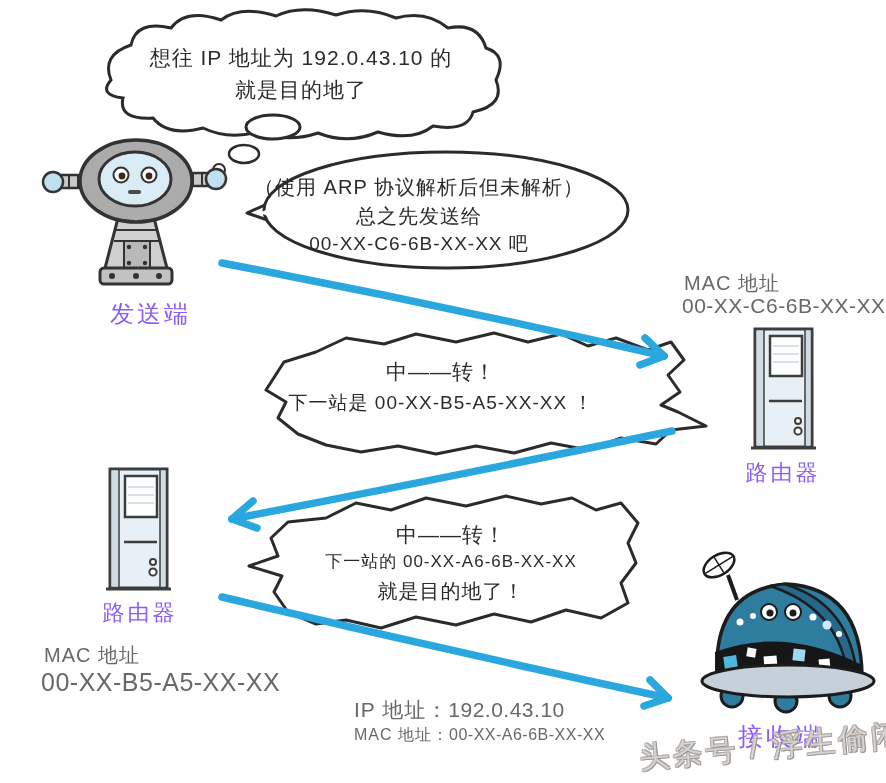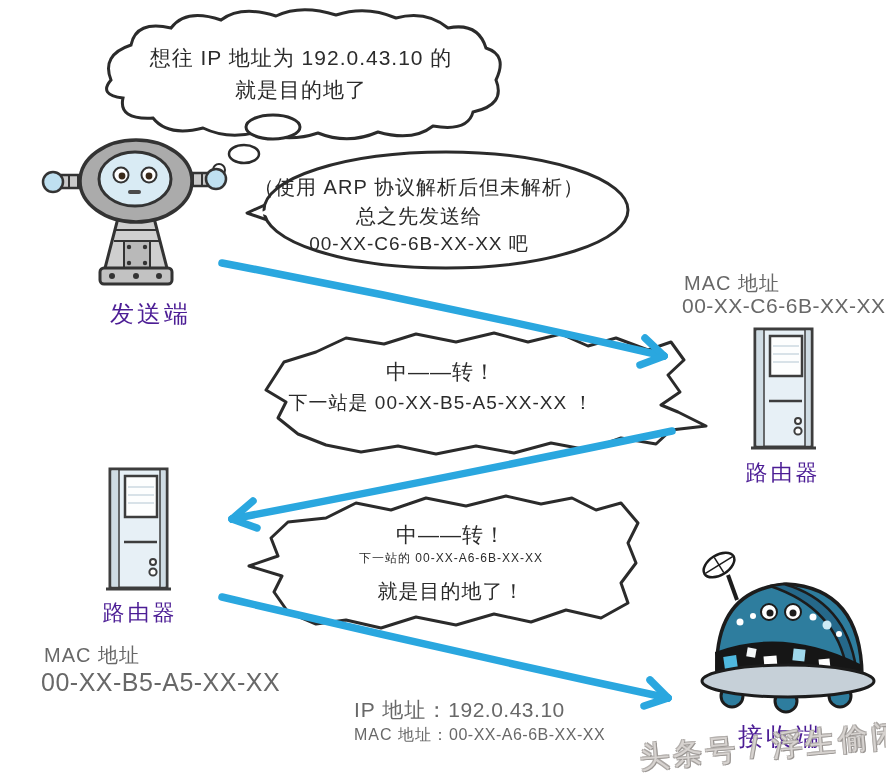--- a/index.html
+++ b/index.html
@@ -5,21 +5,21 @@
   html,body{margin:0;padding:0;background:#ffffff;}
   #stage{
     position:relative;width:886px;height:783px;background:#ffffff;
     overflow:hidden;font-family:"Liberation Sans","DejaVu Sans",sans-serif;margin-left:16px;
   }
   #art{position:absolute;left:0;top:0;z-index:1;}
   .txt{position:absolute;z-index:2;white-space:nowrap;color:#2e2e2e;
        font-family:"Liberation Sans","DejaVu Sans",sans-serif;}
   .center{text-align:center;}
   .hand{color:#2b2b2b;letter-spacing:1px;}
-  .label{color:#4c1d95;letter-spacing:3px;}
+  .label{color:#8b5cf6;letter-spacing:3px;}
   .gray{color:#686868;letter-spacing:1px;}
   .mono{letter-spacing:0.5px;}
   #watermark{
     z-index:3;font-size:30px;letter-spacing:3px;color:#d7d3d0;
     text-shadow:1px 1px 0 #9a9693,-1px -1px 0 #b5b1ae,1px -1px 0 #aaa6a3,-1px 1px 0 #aaa6a3;
     transform:rotate(-5deg);transform-origin:left top;
   }
 </style>
 </head>
 <body>
@@ -191,21 +191,21 @@
   <div class="txt hand center" style="left:90px;top:76px;width:390px;font-size:21px;">就是目的地了</div>
 
   <div class="txt hand center" style="left:225px;top:203px;width:356px;font-size:20px;">总之先发送给</div>
   <div class="txt hand center" style="left:225px;top:174px;width:356px;font-size:20px;">（使用 ARP 协议解析后但未解析）</div>
   <div class="txt hand center" style="left:225px;top:231px;width:356px;font-size:19px;">00-XX-C6-6B-XX-XX 吧</div>
 
   <div class="txt hand center" style="left:240px;top:358px;width:370px;font-size:21px;">中——转！</div>
   <div class="txt hand center" style="left:240px;top:390px;width:370px;font-size:19px;">下一站是 00-XX-B5-A5-XX-XX ！</div>
 
   <div class="txt hand center" style="left:250px;top:521px;width:370px;font-size:21px;">中——转！</div>
-  <div class="txt hand center" style="left:250px;top:550px;width:370px;font-size:12px;">下一站的 00-XX-A6-6B-XX-XX</div>
+  <div class="txt hand center" style="left:250px;top:550px;width:370px;font-size:17px;">下一站的 00-XX-A6-6B-XX-XX</div>
   <div class="txt hand center" style="left:250px;top:578px;width:370px;font-size:20px;">就是目的地了！</div>
 
   <div class="txt label center" style="left:72px;top:298px;width:125px;font-size:24px;">发送端</div>
 
   <div class="txt label center" style="left:728px;top:458px;width:78px;font-size:22px;">路由器</div>
   <div class="txt gray" style="left:668px;top:270px;font-size:20px;">MAC 地址</div>
   <div class="txt gray mono" style="left:666px;top:294px;font-size:21px;">00-XX-C6-6B-XX-XX</div>
 
   <div class="txt label center" style="left:85px;top:598px;width:78px;font-size:22px;">路由器</div>
   <div class="txt gray" style="left:28px;top:642px;font-size:20px;">MAC 地址</div>

